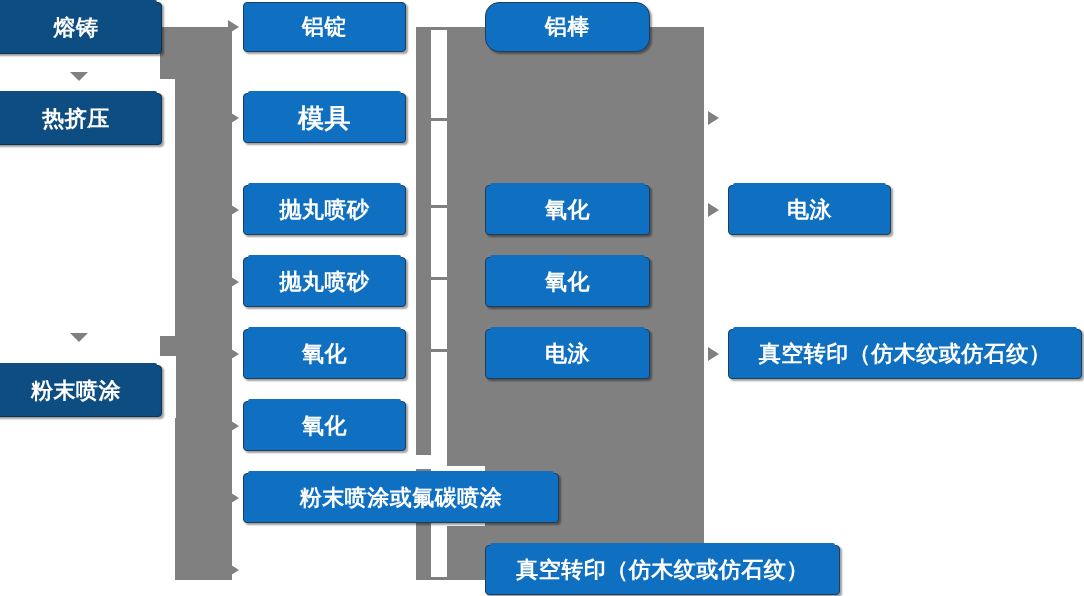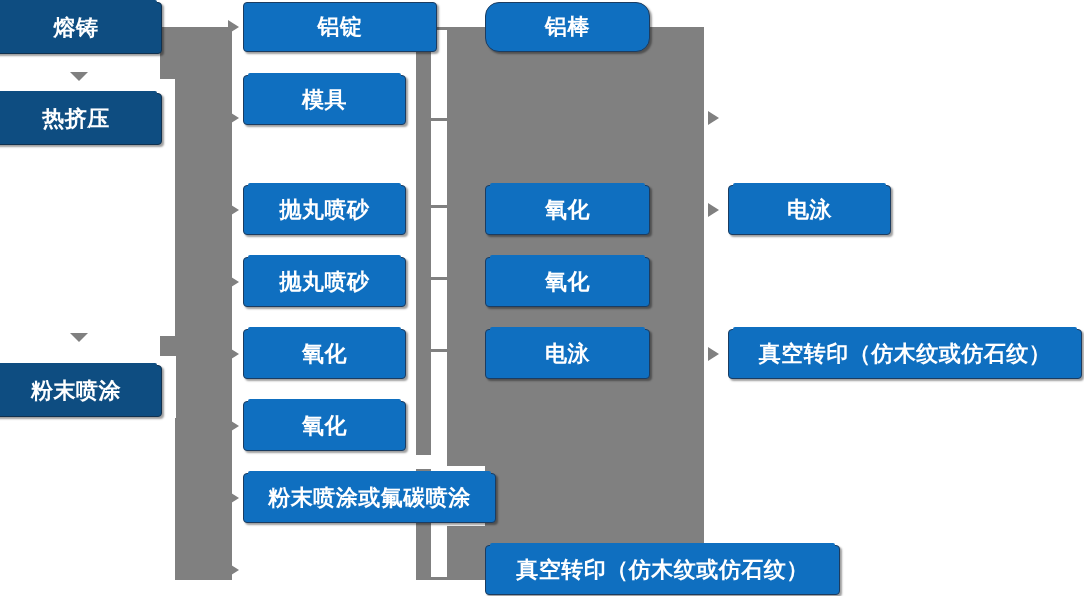--- a/index.html
+++ b/index.html
@@ -138,39 +138,39 @@
   <div class="box dark" style="left:-10px; top:2px; width:172px; height:52px; font-size:22px;">
     <span class="lbl">熔铸</span>
   </div>
   <div class="box dark" style="left:-10px; top:93px; width:172px; height:52px; font-size:22px;">
     <span class="lbl">热挤压</span>
   </div>
   <div class="box dark" style="left:-10px; top:365px; width:172px; height:52px; font-size:22px;">
     <span class="lbl">粉末喷涂</span>
   </div>
 
-  <div class="box mid noTop" style="left:243px; top:2px; width:194px; height:50px; font-size:22px;">
+  <div class="box mid noTop" style="left:243px; top:2px; width:163px; height:50px; font-size:22px;">
     <span class="lbl">铝锭</span>
   </div>
-  <div class="box mid" style="left:243px; top:75px; width:163px; height:50px; font-size:22px;">
+  <div class="box mid" style="left:243px; top:93px; width:163px; height:50px; font-size:26px;">
     <span class="lbl">模具</span>
   </div>
   <div class="box mid" style="left:243px; top:185px; width:163px; height:50px; font-size:22px;">
     <span class="lbl">抛丸喷砂</span>
   </div>
   <div class="box mid" style="left:243px; top:257px; width:163px; height:50px; font-size:22px;">
     <span class="lbl">抛丸喷砂</span>
   </div>
   <div class="box mid" style="left:243px; top:329px; width:163px; height:50px; font-size:22px;">
     <span class="lbl">氧化</span>
   </div>
   <div class="box mid" style="left:243px; top:401px; width:163px; height:50px; font-size:22px;">
     <span class="lbl">氧化</span>
   </div>
-  <div class="box mid" style="left:243px; top:473px; width:253px; height:50px; font-size:22px;">
+  <div class="box mid" style="left:243px; top:473px; width:316px; height:50px; font-size:22px;">
     <span class="lbl">粉末喷涂或氟碳喷涂</span>
   </div>
 
   <div class="box mid noTop" style="left:485px; top:2px; width:165px; height:50px; font-size:22px;border-radius:14px;">
     <span class="lbl">铝棒</span>
   </div>
   <div class="box mid" style="left:485px; top:185px; width:165px; height:50px; font-size:22px;">
     <span class="lbl">氧化</span>
   </div>
   <div class="box mid" style="left:485px; top:257px; width:165px; height:50px; font-size:22px;">

